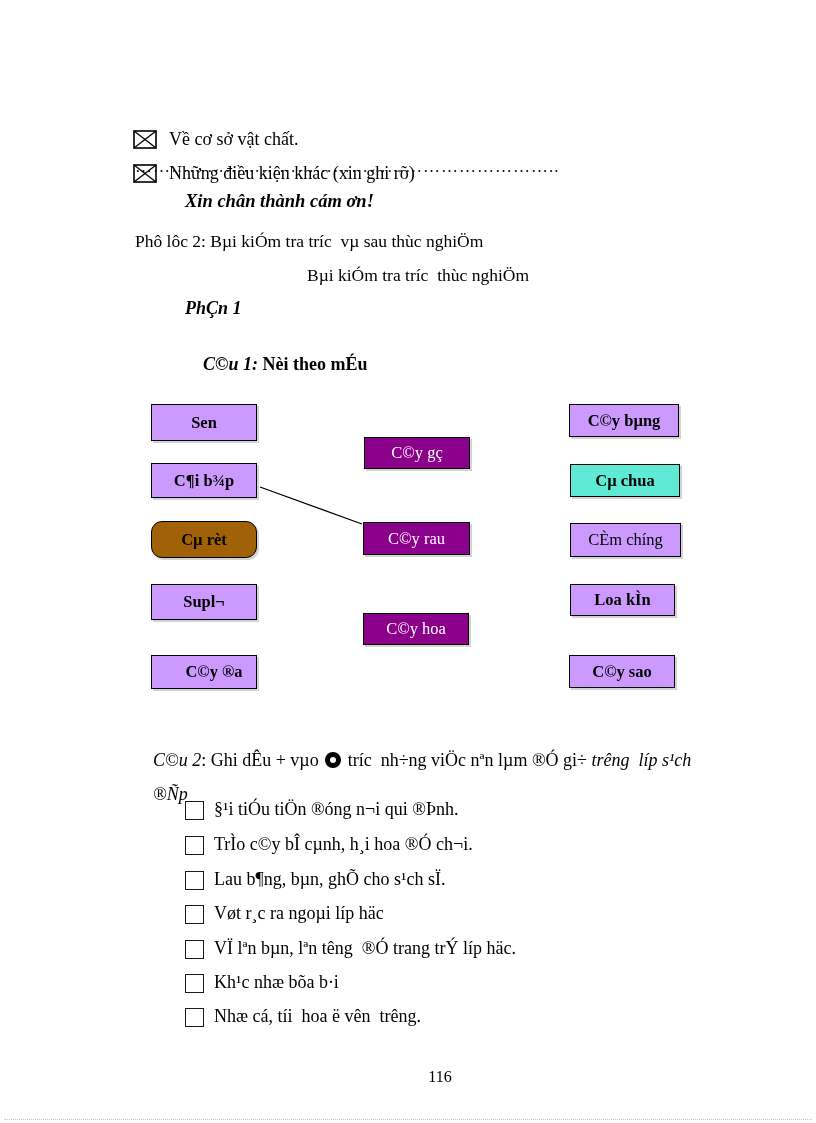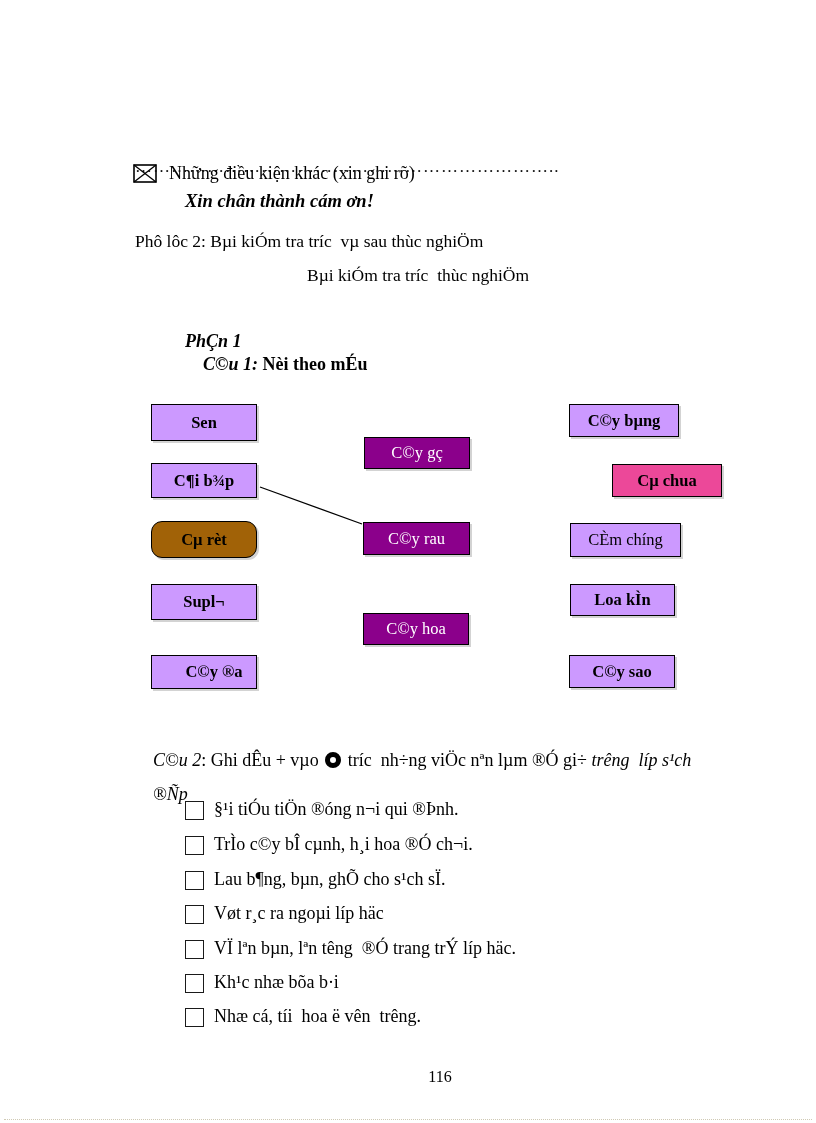--- a/index.html
+++ b/index.html
@@ -19,21 +19,21 @@
 
   
   .top-item { display: flex; align-items: center; gap: 9px; font-size: 18px; }
   .crossbox-svg { display: block; }
 
   .dots-row { font-size: 17px; letter-spacing: 1px; color: #111; }
 
   .thanks { font-size: 18.5px; font-weight: bold; font-style: italic; }
   .appendix { font-size: 17.5px; }
   .pretest { font-size: 17.5px; }
-  .part-label { font-size: 18px; font-weight: bold; font-style: italic; margin-top: 33px; }
+  .part-label { font-size: 18px; font-weight: bold; font-style: italic; }
   .q1-line { font-size: 18px; }
   .q1-label { font-weight: bold; font-style: italic; }
   .q1-text { font-weight: bold; }
 
   
   .dbox {
     position: absolute;
     border: 1.4px solid #000;
     display: flex;
     align-items: center;
@@ -88,20 +88,30 @@
   .bottom-edge {
     position: absolute; left: 4px; right: 4px; bottom: 3px;
     border-top: 1.5px dotted #cfc9b4;
   }
 </style>
 </head>
 <body>
 
 <div class="page">
 
+  <div class="abs top-item" style="left:133px; top:88px;">
+    <span>
+      <svg class="crossbox-svg" width="24" height="19" viewBox="0 0 24 19">
+        <rect x="1" y="1" width="22" height="17" fill="none" stroke="#000" stroke-width="1.6"></rect>
+        <line x1="1" y1="1" x2="23" y2="18" stroke="#000" stroke-width="1.3"></line>
+        <line x1="23" y1="1" x2="1" y2="18" stroke="#000" stroke-width="1.3"></line>
+      </svg>
+    </span>
+    <span>Về cơ sở vật chất.</span>
+  </div>
 
   <div class="abs top-item" style="left:133px; top:122px;">
     <span>
       <svg class="crossbox-svg" width="24" height="19" viewBox="0 0 24 19">
         <rect x="1" y="1" width="22" height="17" fill="none" stroke="#000" stroke-width="1.6"></rect>
         <line x1="1" y1="1" x2="23" y2="18" stroke="#000" stroke-width="1.3"></line>
         <line x1="23" y1="1" x2="1" y2="18" stroke="#000" stroke-width="1.3"></line>
       </svg>
     </span>
     <span>Những điều kiện khác (xin ghi rõ)</span>
@@ -147,21 +157,21 @@
   <div class="dbox dark box-cayrau" style="background: rgb(139, 0, 139);">
     <span>C©y rau</span>
   </div>
   <div class="dbox dark box-cayhoa" style="background: rgb(139, 0, 139);">
     <span>C©y hoa</span>
   </div>
 
   <div class="dbox light box-caybang" style="background: rgb(204, 153, 255);">
     <span>C©y bµng</span>
   </div>
-  <div class="dbox light box-cachua" style="background: #ec4899; margin-left: 42px;">
+  <div class="dbox light box-cachua" style="background: #5eead4;">
     <span>Cµ chua</span>
   </div>
   <div class="dbox light regular-weight box-camchieng" style="background: rgb(204, 153, 255);">
     <span>CÈm chíng</span>
   </div>
   <div class="dbox light box-loaken" style="background: rgb(204, 153, 255);">
     <span>Loa kÌn</span>
   </div>
   <div class="dbox light box-caysao" style="background: rgb(204, 153, 255);">
     <span>C©y sao</span>

